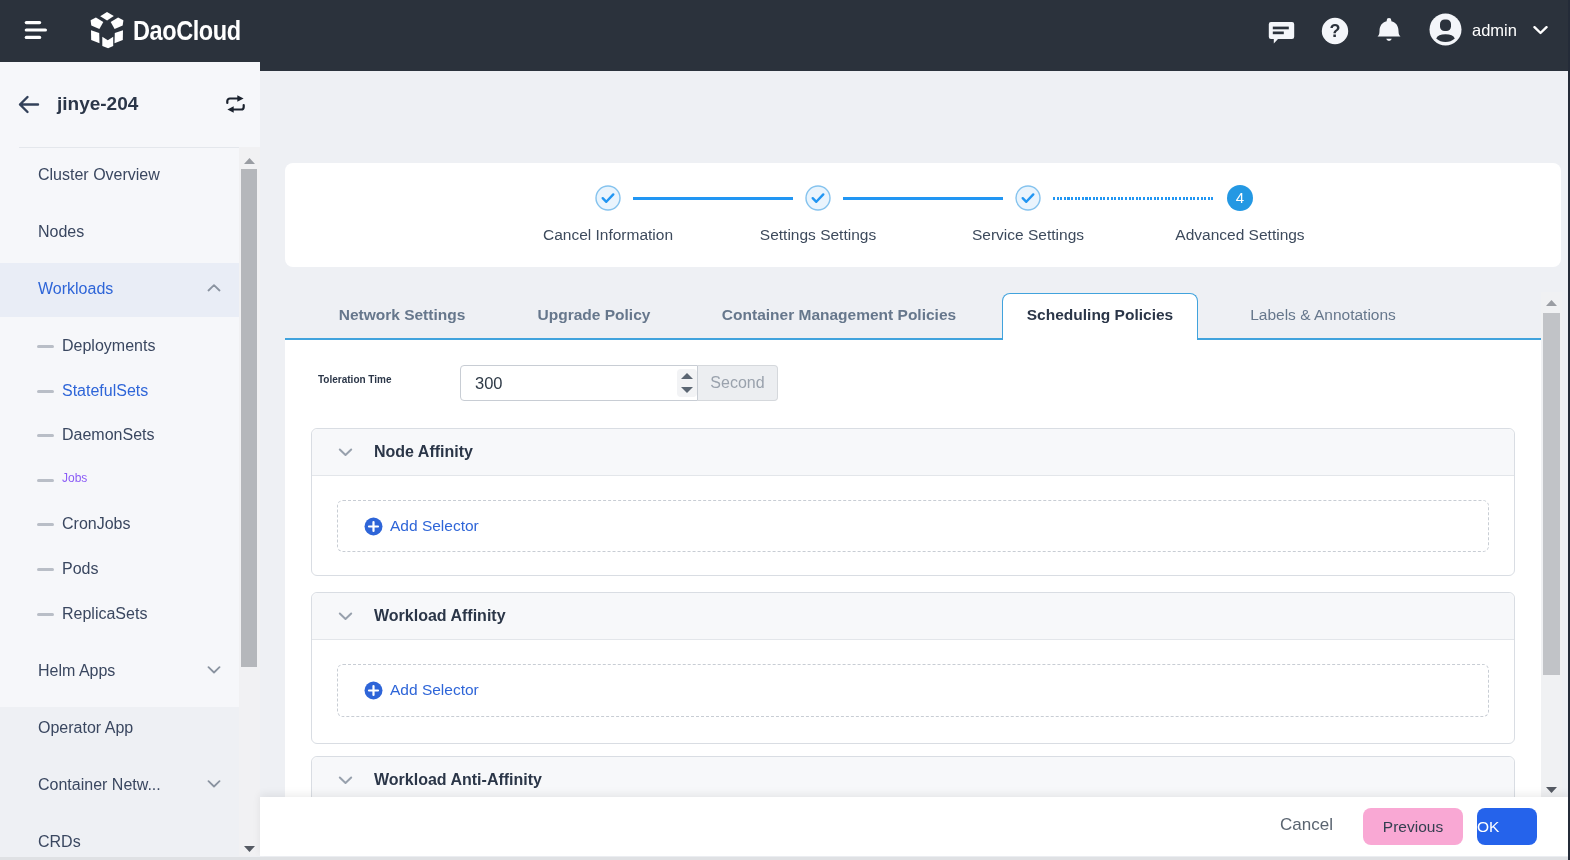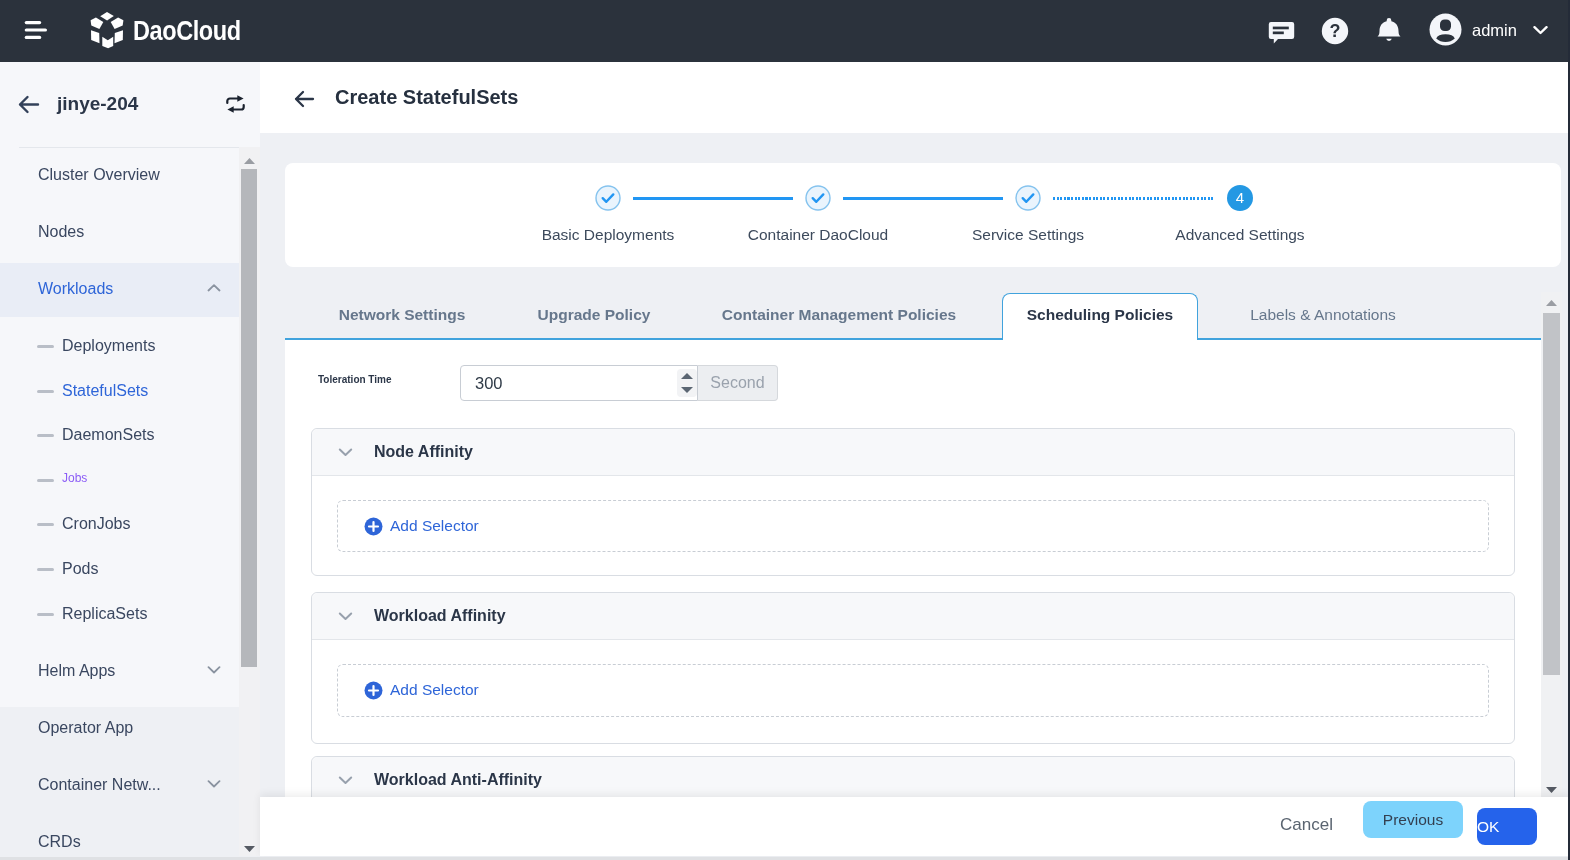--- a/index.html
+++ b/index.html
@@ -115,26 +115,20 @@
   <div class="abs" style="left:239px;top:85px;width:21px;height:709px;background:#f1f1f3"></div>
   <svg class="abs" style="left:243px;top:95px" width="13" height="8" viewBox="0 0 13 8">
         <path d="M6.5 1 L12 7 H1 Z" fill="#9a9da3"></path>
       </svg>
   <div class="abs" style="left:241px;top:107px;width:16px;height:498px;background:#b5b7bb"></div>
   <svg class="abs" style="left:243px;top:783px" width="13" height="8" viewBox="0 0 13 8">
         <path d="M6.5 7 L12 1 H1 Z" fill="#555a63"></path>
       </svg>
 </div>
 
-<div class="abs" style="left:260px;top:62px;width:1310px;height:71px;background:#fff">
-  <svg class="abs" style="left:33px;top:27px" width="22" height="20" viewBox="0 0 22 20">
-    <path d="M20 10 H3 M10 3 L3 10 L10 17" stroke="#2b3648" stroke-width="2.3" fill="none" stroke-linecap="round" stroke-linejoin="round"></path>
-  </svg>
-  <div class="abs" style="left:75px;top:24px;font-size:20px;font-weight:600;color:#26303f">Create StatefulSets</div>
-</div>
 
 <div class="abs" style="left:285px;top:163px;width:1276px;height:104px;background:#fff;border-radius:8px">
 
   <div class="abs" style="left:348px;top:34px;width:160px;height:2.5px;background:#2196f3"></div>
   <div class="abs" style="left:558px;top:34px;width:160px;height:2.5px;background:#2196f3"></div>
   <div class="abs" style="left:768px;top:34px;width:162px;height:3px;background-image:repeating-linear-gradient(to right,#2196f3 0,#2196f3 2.1px,transparent 2.1px,transparent 3.6px)"></div>
 
   <svg class="abs" style="left:310px;top:22px" width="26" height="26" viewBox="0 0 26 26">
     <circle cx="13" cy="13" r="12" fill="#e9f4fd" stroke="#85c3ee" stroke-width="1.4"></circle>
     <path d="M7.7 13.2 L11.3 16.8 L18.3 9.4" stroke="#2196f3" stroke-width="2.4" fill="none" stroke-linecap="round" stroke-linejoin="round"></path>
@@ -142,22 +136,22 @@
   <svg class="abs" style="left:520px;top:22px" width="26" height="26" viewBox="0 0 26 26">
     <circle cx="13" cy="13" r="12" fill="#e9f4fd" stroke="#85c3ee" stroke-width="1.4"></circle>
     <path d="M7.7 13.2 L11.3 16.8 L18.3 9.4" stroke="#2196f3" stroke-width="2.4" fill="none" stroke-linecap="round" stroke-linejoin="round"></path>
   </svg>
   <svg class="abs" style="left:730px;top:22px" width="26" height="26" viewBox="0 0 26 26">
     <circle cx="13" cy="13" r="12" fill="#e9f4fd" stroke="#85c3ee" stroke-width="1.4"></circle>
     <path d="M7.7 13.2 L11.3 16.8 L18.3 9.4" stroke="#2196f3" stroke-width="2.4" fill="none" stroke-linecap="round" stroke-linejoin="round"></path>
   </svg>
   <div class="abs" style="left:942px;top:22px;width:26px;height:26px;border-radius:50%;background:#2498e3;color:#fff;font-size:15px;text-align:center;line-height:26px">4</div>
 
-  <div class="abs" style="left:323px;top:63px;width:0;overflow:visible"><div style="display:inline-block;transform:translateX(-50%);white-space:nowrap;font-size:15.5px;color:#3d4a5c">Basic Deployments</div></div>
-  <div class="abs" style="left:533px;top:63px;width:0;overflow:visible"><div style="display:inline-block;transform:translateX(-50%);white-space:nowrap;font-size:15.5px;color:#3d4a5c">Container DaoCloud</div></div>
+  <div class="abs" style="left:323px;top:63px;width:0;overflow:visible"><div style="display:inline-block;transform:translateX(-50%);white-space:nowrap;font-size:15.5px;color:#3d4a5c">Cancel Information</div></div>
+  <div class="abs" style="left:533px;top:63px;width:0;overflow:visible"><div style="display:inline-block;transform:translateX(-50%);white-space:nowrap;font-size:15.5px;color:#3d4a5c">Settings Settings</div></div>
   <div class="abs" style="left:743px;top:63px;width:0;overflow:visible"><div style="display:inline-block;transform:translateX(-50%);white-space:nowrap;font-size:15.5px;color:#3d4a5c">Service Settings</div></div>
   <div class="abs" style="left:955px;top:63px;width:0;overflow:visible"><div style="display:inline-block;transform:translateX(-50%);white-space:nowrap;font-size:15.5px;color:#3d4a5c">Advanced Settings</div></div>
 </div>
 
 <div class="abs" style="left:285px;top:338px;width:1256px;height:2px;background:#41a3dd"></div>
 
 <div class="abs" style="left:402px;top:306px;width:0"><div style="display:inline-block;transform:translateX(-50%);white-space:nowrap;font-size:15.5px;font-weight:700;color:#66778c">Network Settings</div></div>
 <div class="abs" style="left:594px;top:306px;width:0"><div style="display:inline-block;transform:translateX(-50%);white-space:nowrap;font-size:15.5px;font-weight:700;color:#66778c">Upgrade Policy</div></div>
 <div class="abs" style="left:839px;top:306px;width:0"><div style="display:inline-block;transform:translateX(-50%);white-space:nowrap;font-size:15.5px;font-weight:700;color:#66778c">Container Management Policies</div></div>
 <div class="abs" style="left:1323px;top:306px;width:0"><div style="display:inline-block;transform:translateX(-50%);white-space:nowrap;font-size:15.5px;font-weight:400;color:#66778c">Labels &amp; Annotations</div></div>
@@ -223,21 +217,21 @@
 <svg class="abs" style="left:1545px;top:299px" width="13" height="8" viewBox="0 0 13 8">
       <path d="M6.5 1 L12 7 H1 Z" fill="#9a9da3"></path>
     </svg>
 <div class="abs" style="left:1543px;top:313px;width:17px;height:362px;background:#c1c3c7"></div>
 <svg class="abs" style="left:1545px;top:786px" width="13" height="8" viewBox="0 0 13 8">
       <path d="M6.5 7 L12 1 H1 Z" fill="#555a63"></path>
     </svg>
 
 <div class="abs" style="left:260px;top:797px;width:1310px;height:59px;background:#fff;box-shadow:0 -3px 8px rgba(0,0,0,0.07)">
   <div class="abs" style="left:1020px;top:18px;font-size:17px;color:#5a6470">Cancel</div>
-  <div class="abs" style="left:1103px;top:4px;width:100px;height:37px;background:#7dd3fc;border-radius:8px;font-size:15.5px;color:#333f50;text-align:center;line-height:37px">Previous</div>
+  <div class="abs" style="left:1103px;top:11px;width:100px;height:37px;background:#f9a8d4;border-radius:8px;font-size:15.5px;color:#333f50;text-align:center;line-height:37px">Previous</div>
   <div class="abs" style="left:1217px;top:11px;width:60px;height:37px;background:#2563eb;border-radius:8px;font-size:15.5px;color:#fff;text-align:left;line-height:37px">OK</div>
 </div>
 
 <div class="abs" style="left:0;top:857px;width:1570px;height:3px;background:#dfe1e4"></div>
 
 <div class="abs" style="left:1568px;top:0;width:2px;height:860px;background:#242b38"></div>
 
 </div>
 
 </body></html>

